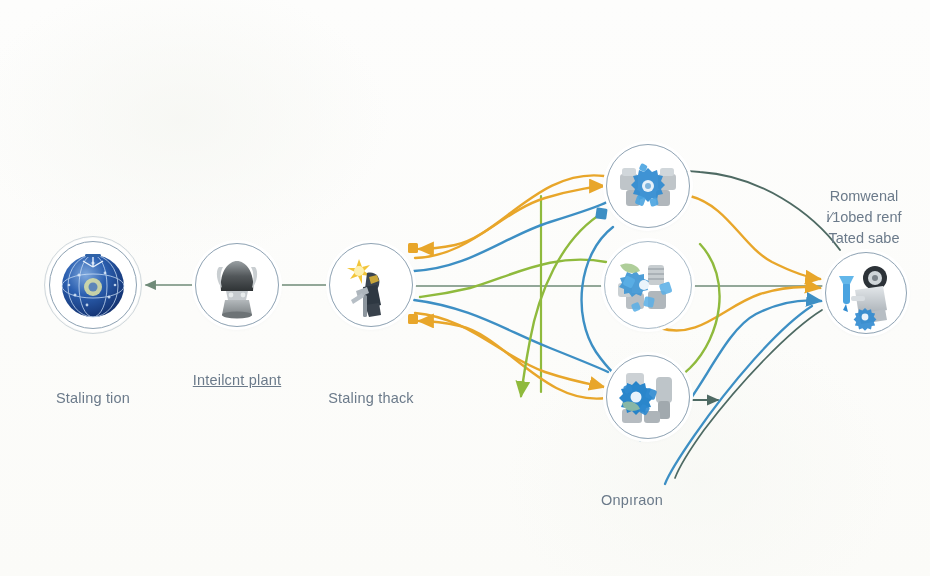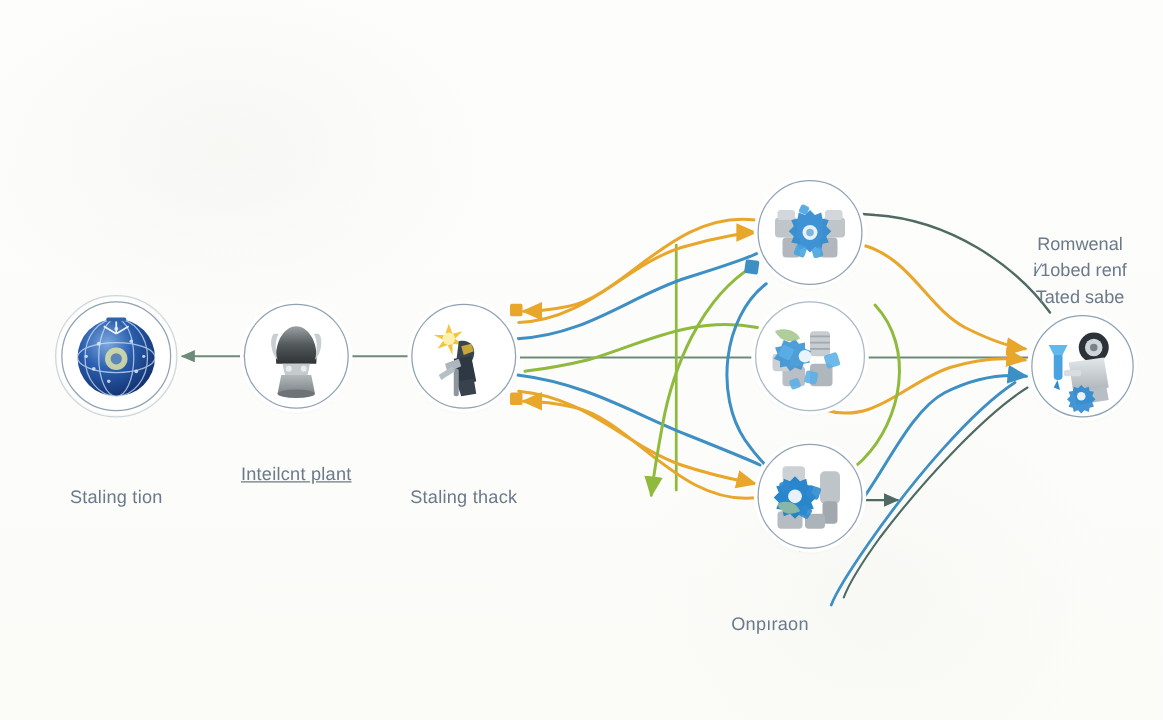--- a/index.html
+++ b/index.html
@@ -262,21 +262,21 @@
         <circle cx="30" cy="42" r="5.5" fill="#e8f2fb"></circle>
         <g fill="#2f8ad0" opacity=".9">
           <rect x="40" y="34" width="10" height="10" rx="2" transform="rotate(18 45 39)"></rect>
           <rect x="18" y="30" width="8" height="8" rx="2" transform="rotate(-20 22 34)"></rect>
           <rect x="34" y="50" width="9" height="9" rx="2" transform="rotate(30 38 54)"></rect>
         </g>
         <path d="M16 48 C24 44 32 48 34 54 C26 58 18 56 16 48 Z" fill="#a8c79a" opacity=".75"></path>
       </svg>
     </div>
   </div>
-  <div class="lbl" style="left:536px;top:444px;width:160px;">Onpıraon</div>
+  <div class="lbl" style="left:552px;top:444px;width:160px;">Onpıraon</div>
 
   <div class="node" style="left:825px;top:252px;width:82px;height:82px;">
     <div class="ring"></div>
     <div class="art">
       <svg viewBox="0 0 82 82" width="82" height="82">
         <defs>
           <linearGradient id="rb" x1="0" y1="0" x2="0" y2="1">
             <stop offset="0%" stop-color="#e3e7ea"></stop>
             <stop offset="100%" stop-color="#a7aeb4"></stop>
           </linearGradient>

